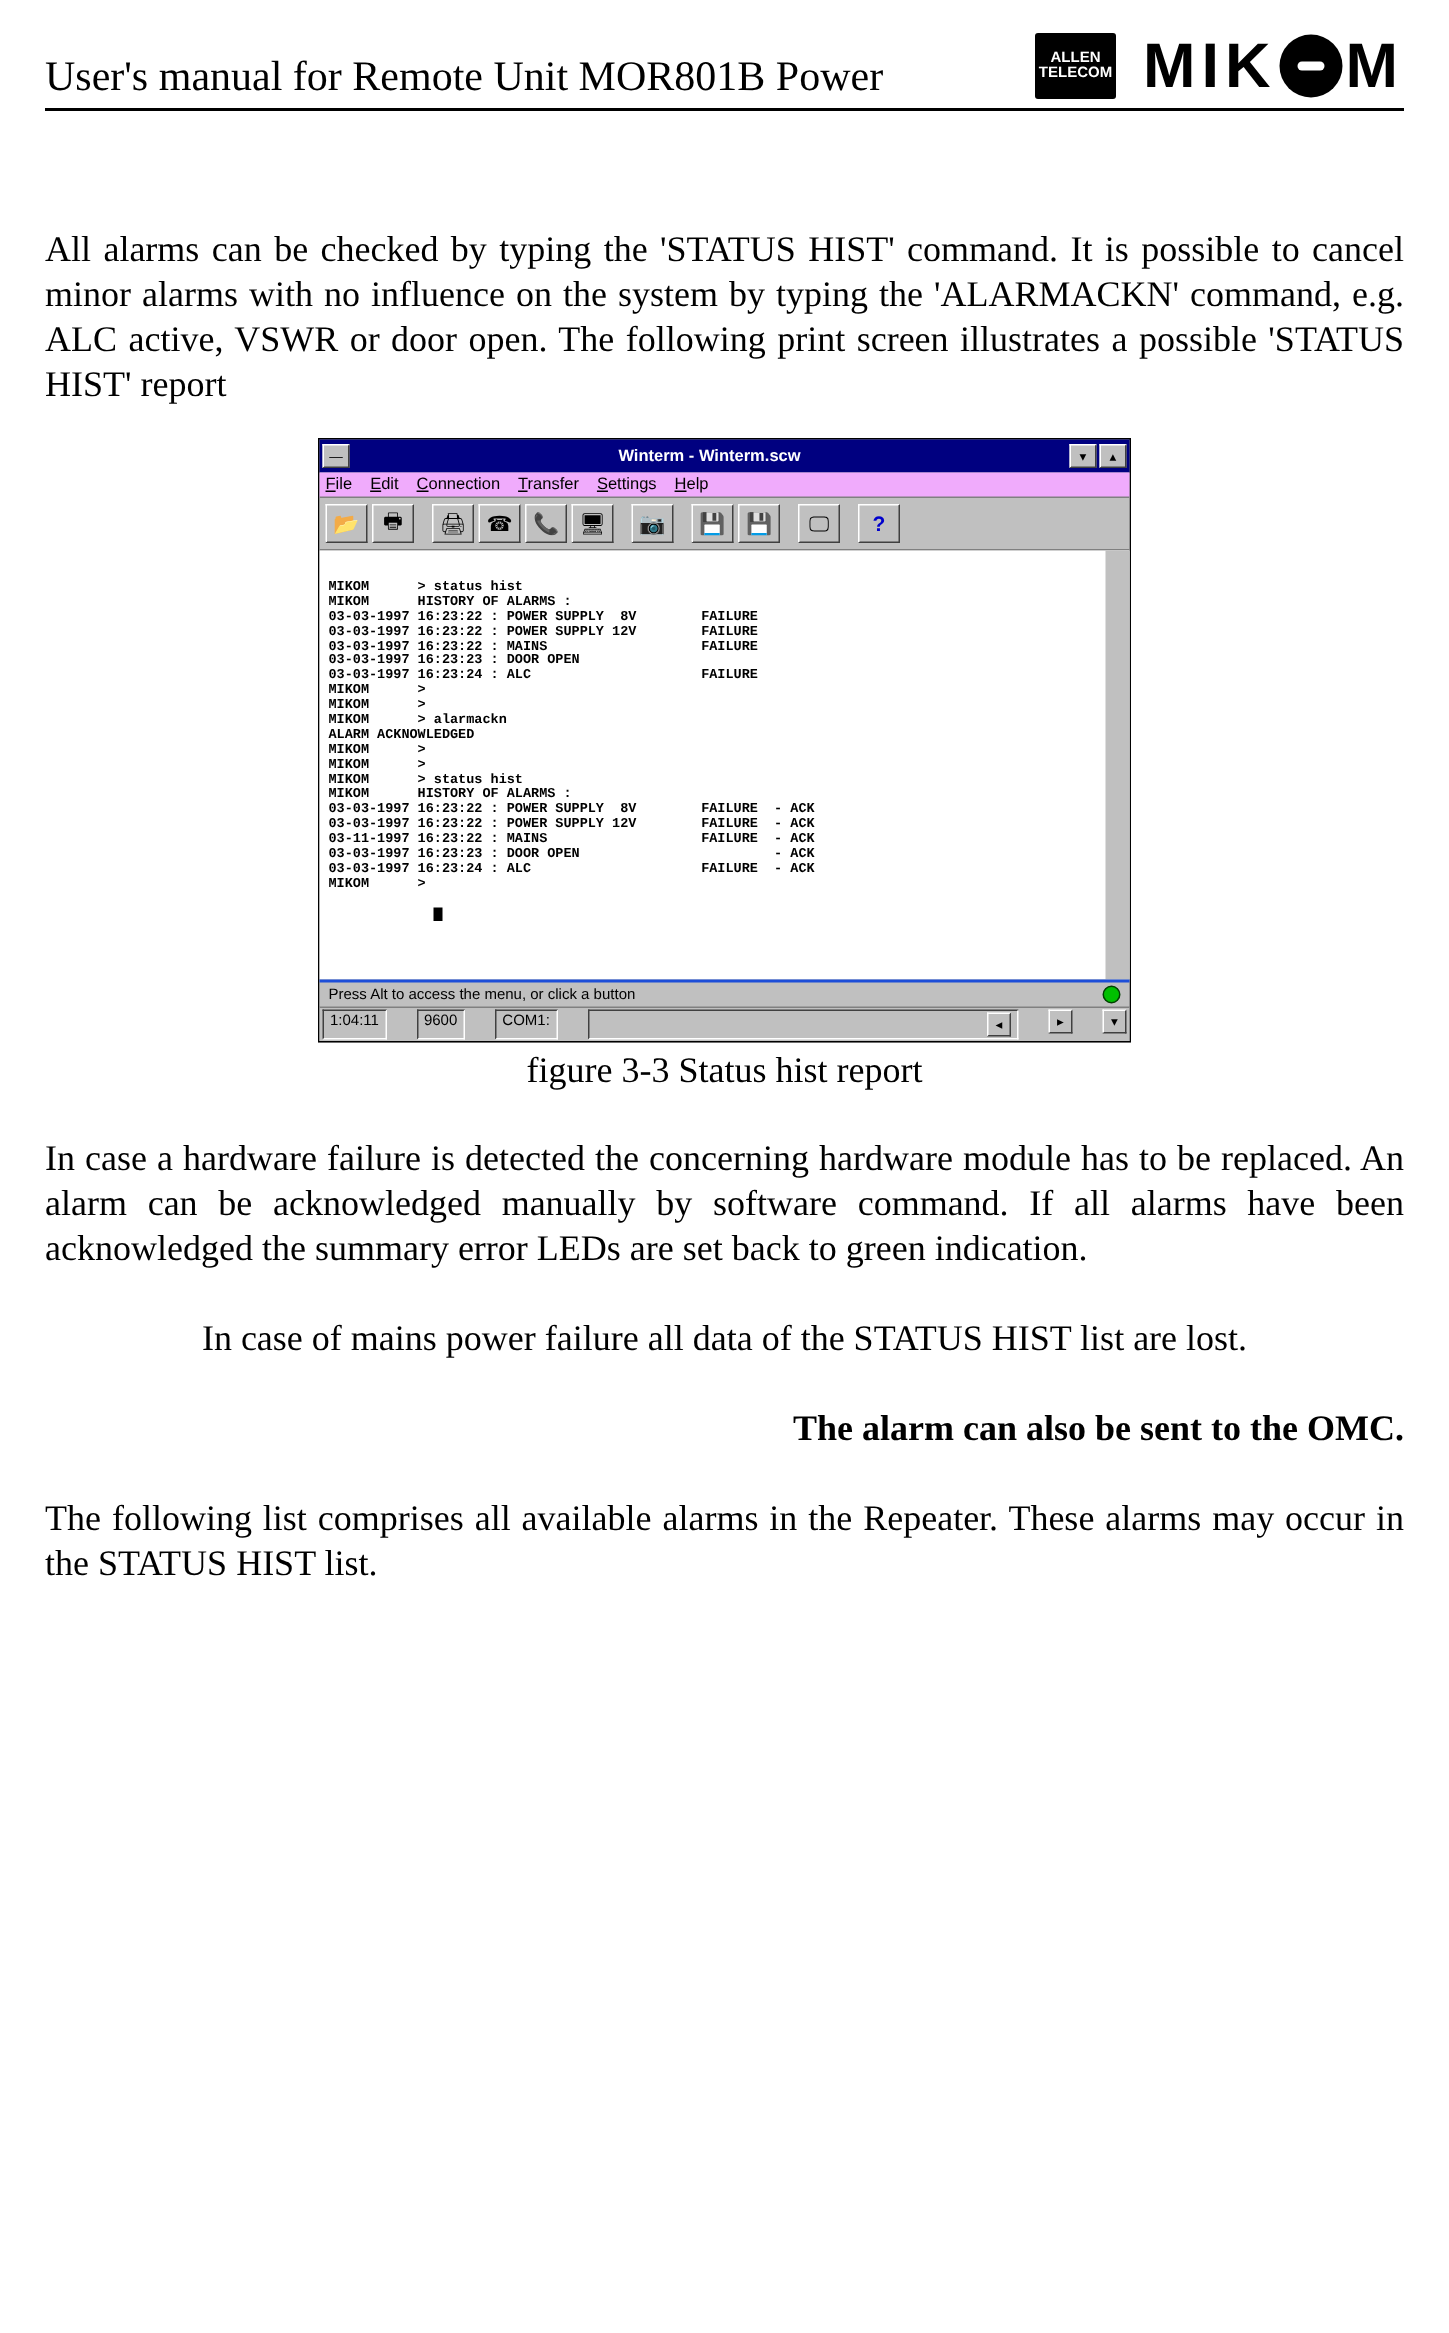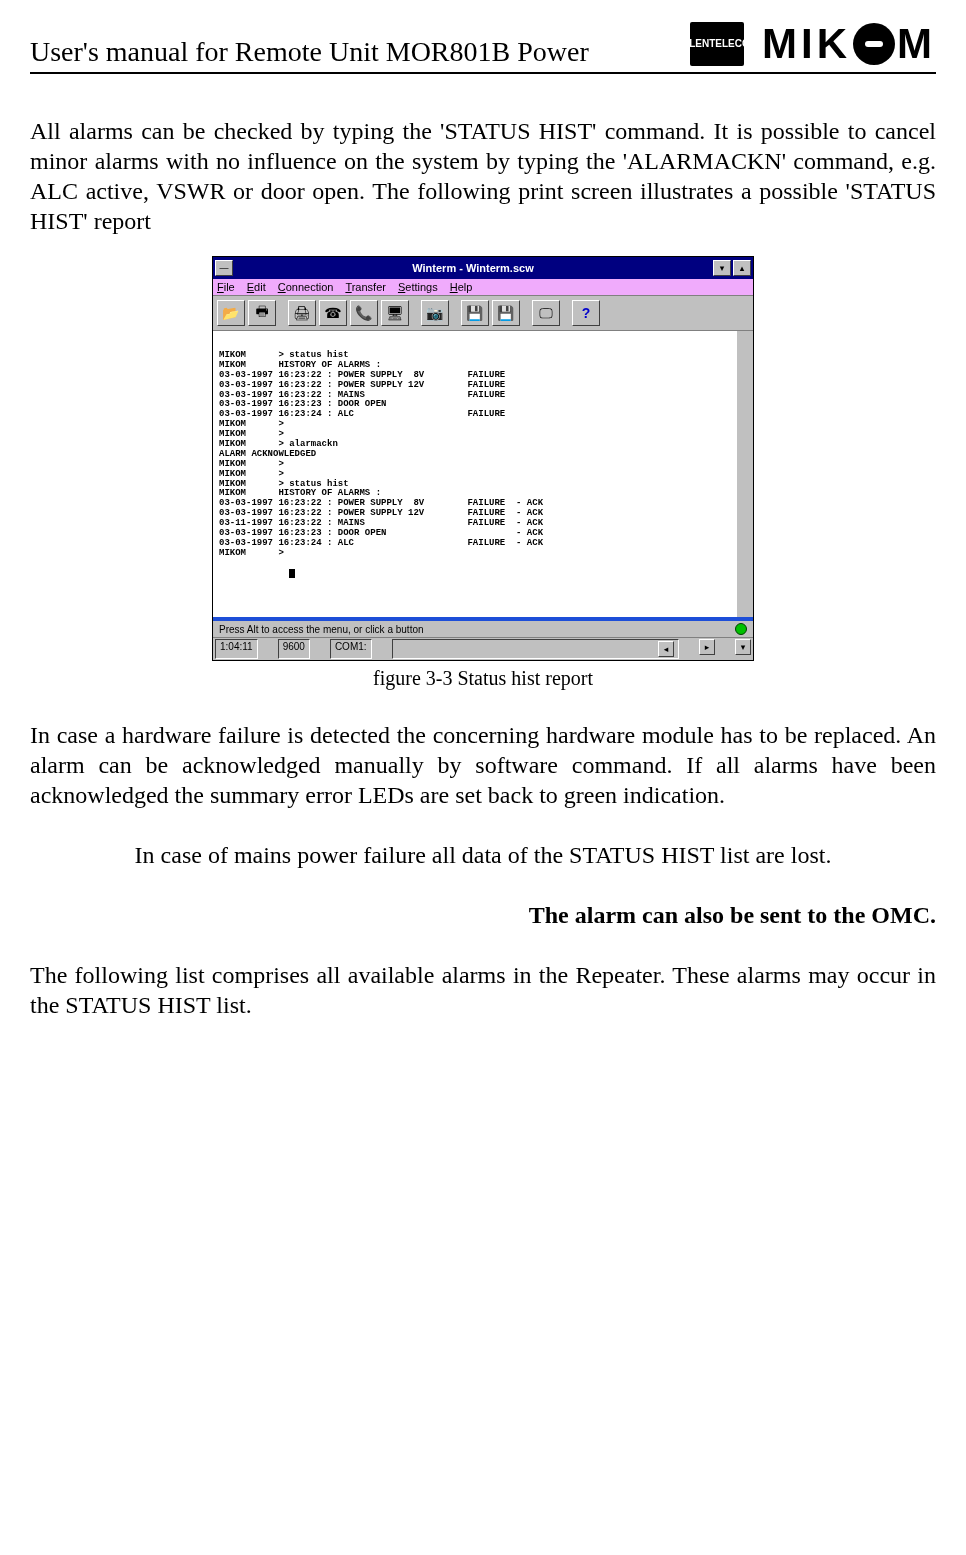--- a/index.html
+++ b/index.html
@@ -35,21 +35,21 @@
   .allen-logo {
     width: 54px;
     height: 44px;
     background: #000;
     color: #fff;
     font-family: Arial, sans-serif;
     font-size: 10px;
     font-weight: bold;
     line-height: 1.05;
     display: flex;
-    flex-direction: row;
+    flex-direction: column;
     align-items: center;
     justify-content: center;
     border-radius: 2px;
   }
   .mikom-logo {
     font-family: Arial, Helvetica, sans-serif;
     font-weight: 900;
     font-size: 42px;
     letter-spacing: 4px;
     display: flex;
@@ -69,31 +69,32 @@
   }
   .mikom-disc::after{
     content:"";
     position:absolute;
     width:18px; height:6px;
     background:#fff;
     border-radius:3px;
   }
   .content {
     flex: 1;
+    margin-top: 36px;
   }
   .para {
     font-size: 24px;
     line-height: 1.25;
     text-align: justify;
     margin-top: 42px;
   }
   .para2 { margin-top: 30px; }
   .caption {
     text-align: center;
-    font-size: 20px;
+    font-size: 24px;
     margin-top: 6px;
   }
   .screenshot-wrap {
     display:flex;
     justify-content:center;
     margin-top: 20px;
   }
   .win {
     width: 540px;
     border: 1px solid #000;
@@ -154,21 +155,21 @@
     font-weight:bold;
     line-height:1.1;
     white-space:pre;
     padding:20px 6px 6px 6px;
     height:260px;
     overflow:hidden;
     border-right:16px solid #c0c0c0;
   }
   .hintbar {
     background:#c0c0c0;
-    border-top:4px solid #1d4ed8;
+    border-top:2px solid #1d4ed8;
     padding:2px 6px;
     font-size:10px;
     display:flex;
     align-items:center;
     justify-content:space-between;
   }
   .led { width:10px;height:10px;border-radius:50%;background:#00c000;border:1px solid #004000;}
   .statusbar {
     background:#c0c0c0;
     border-top:1px solid #808080;

